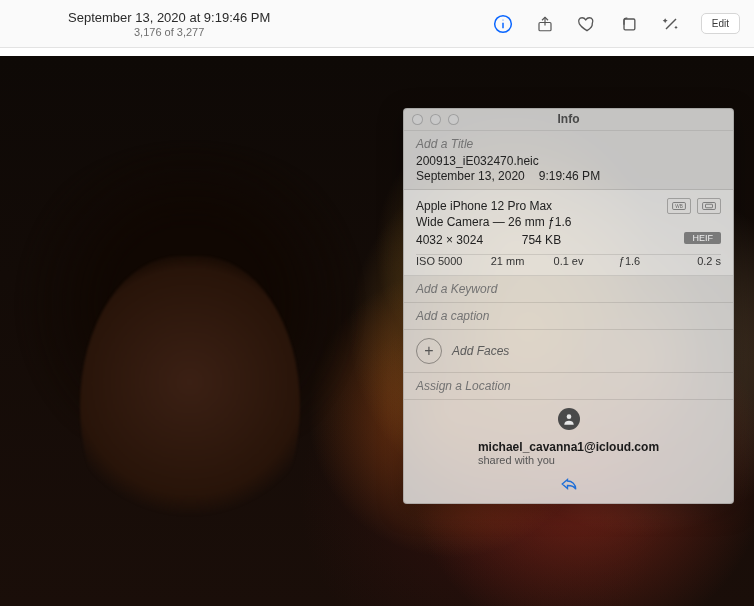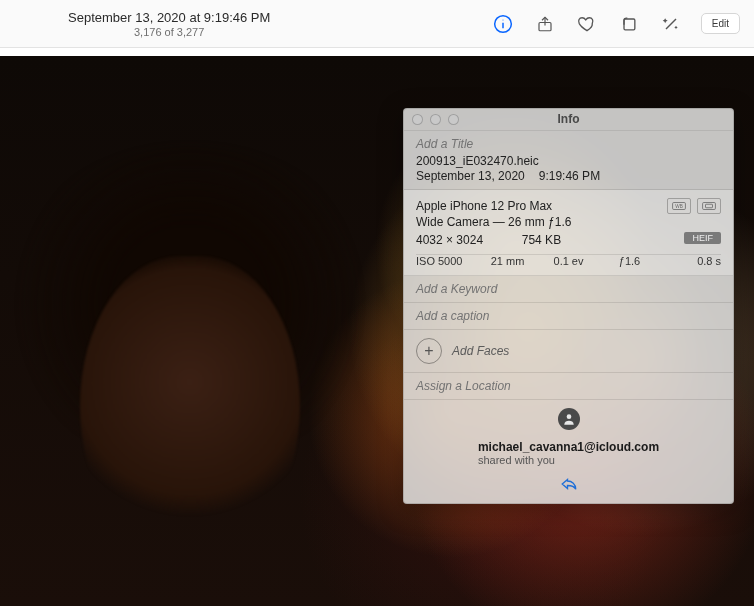--- a/index.html
+++ b/index.html
@@ -198,21 +198,21 @@
         <span style="display:inline-block; width:32px;"></span>
         <span>754 KB</span>
       </div>
       <span class="heif">HEIF</span>
     </div>
     <div class="exif-row">
       <span>ISO 5000</span>
       <span>21 mm</span>
       <span>0.1 ev</span>
       <span>ƒ1.6</span>
-      <span>0.8 s</span>
+      <span>0.2 s</span>
     </div>
   </div>
 
   <div class="section">
     <div class="placeholder">Add a Keyword</div>
   </div>
 
   <div class="section">
     <div class="placeholder">Add a caption</div>
   </div>

